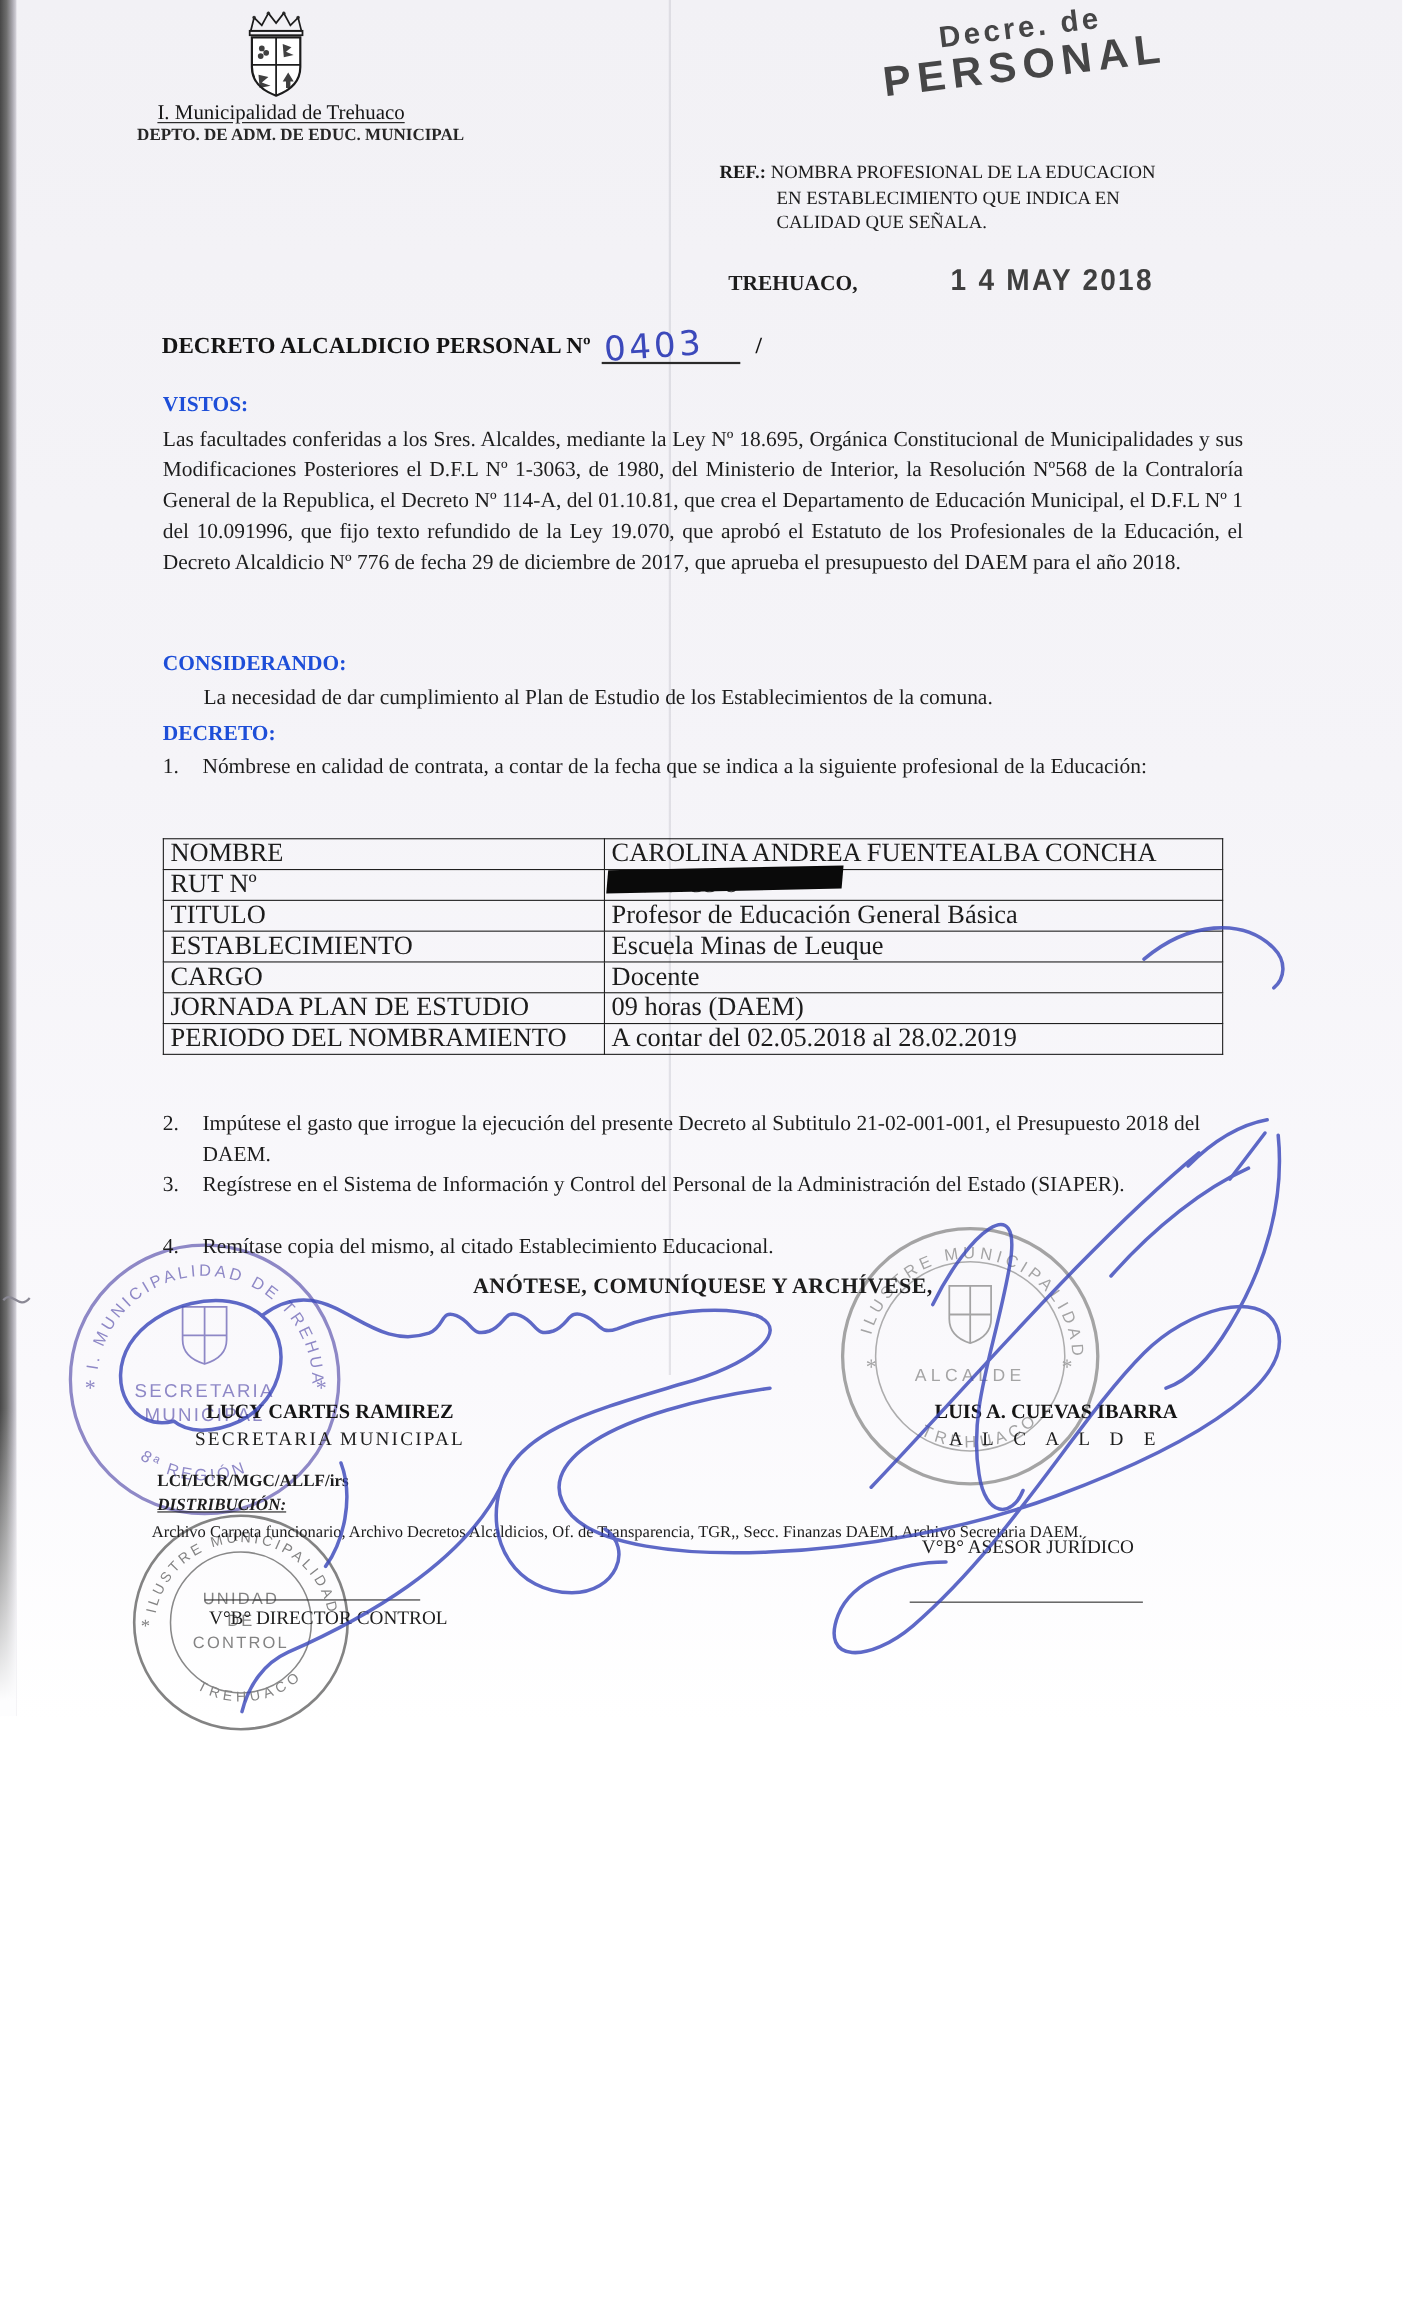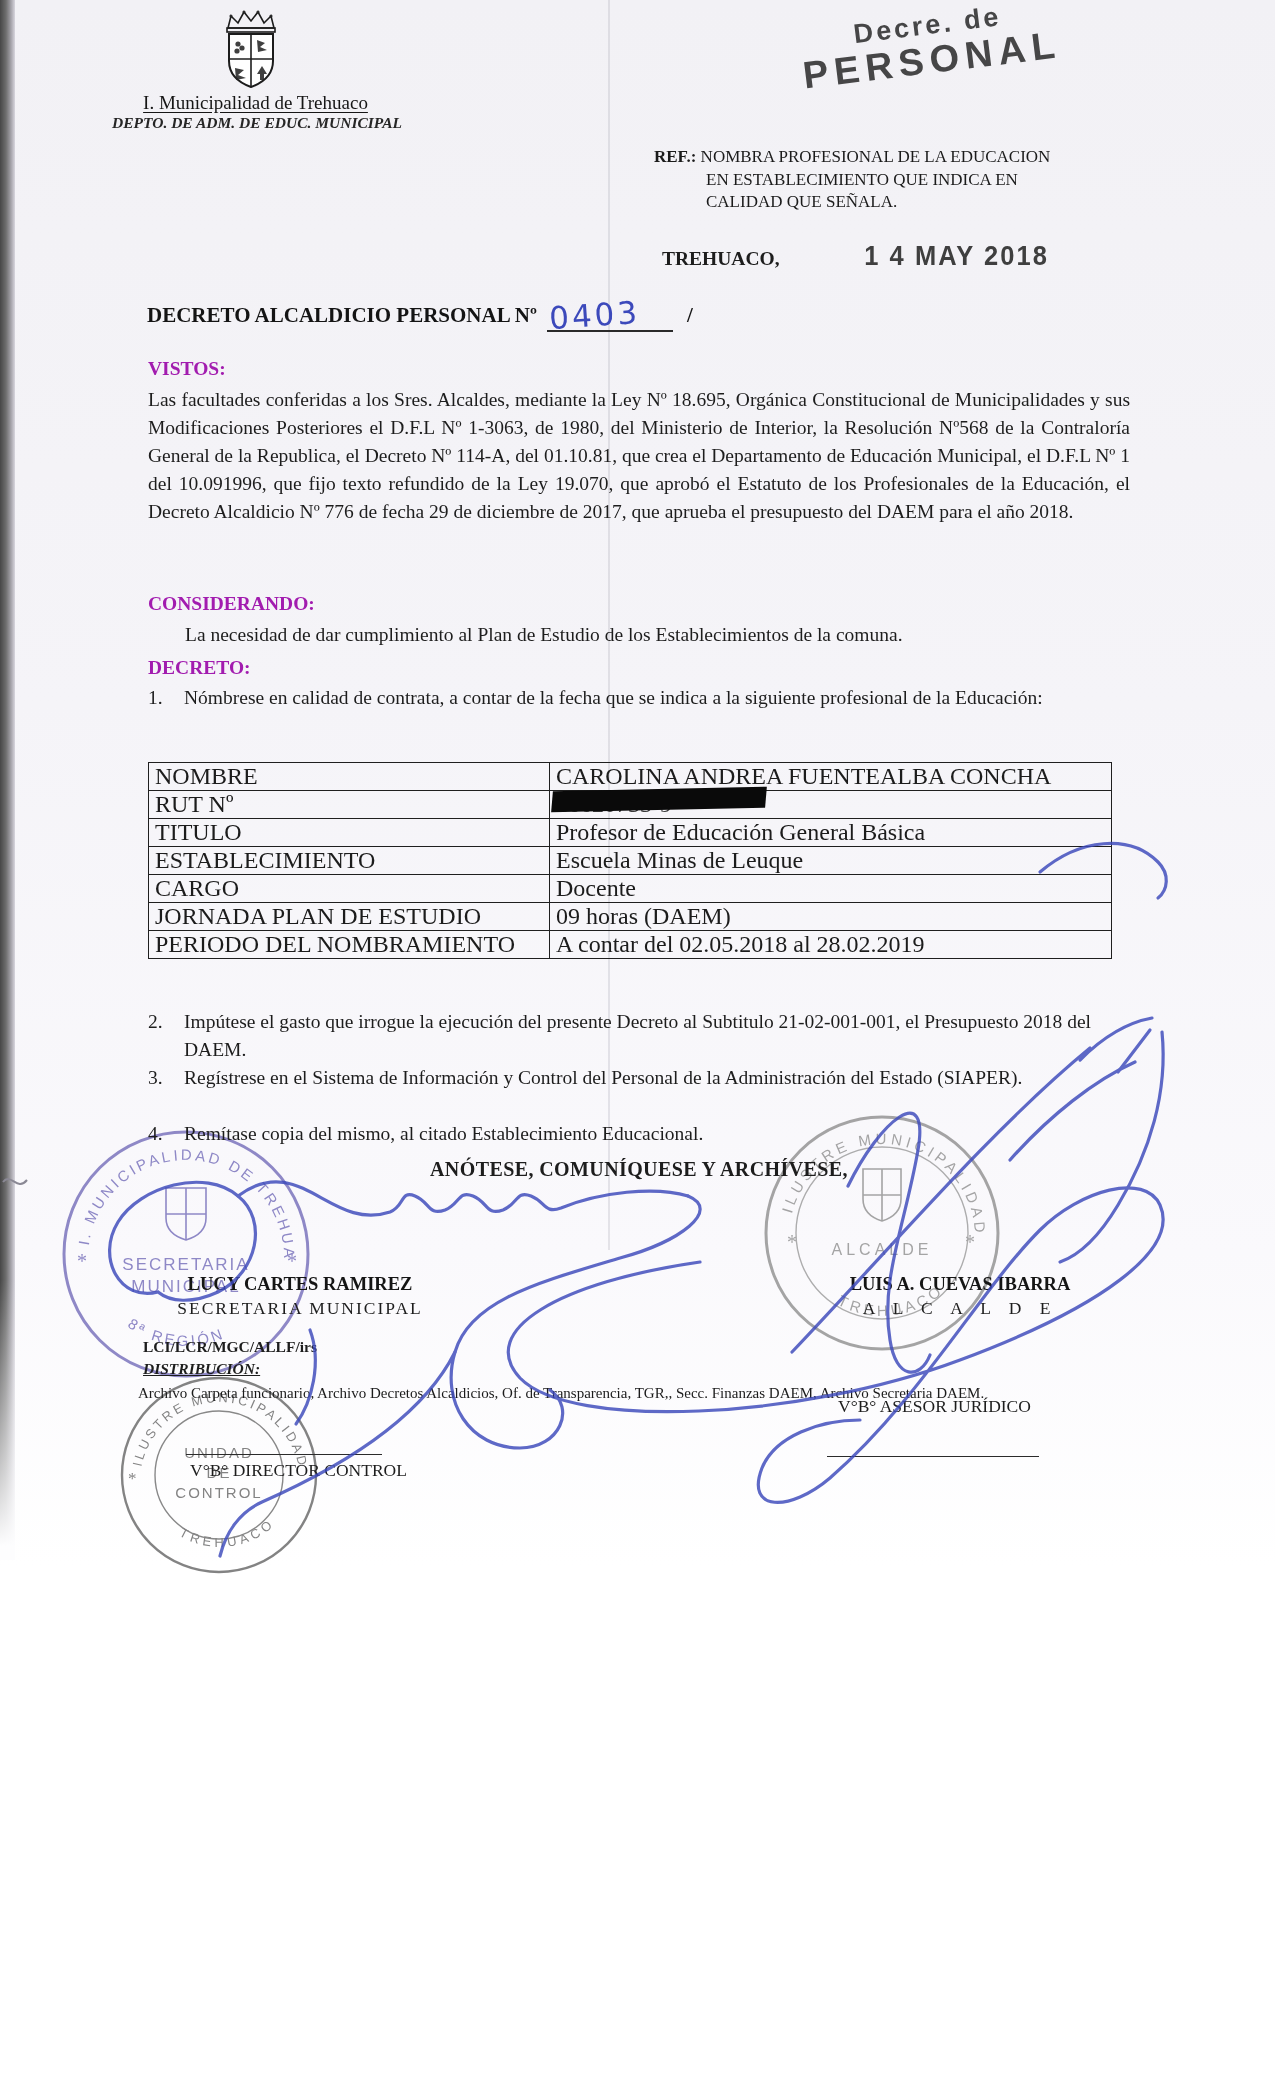--- a/index.html
+++ b/index.html
@@ -10,22 +10,22 @@
   #scan-tint{left:0;top:0;width:1275px;height:1565px;
     background:linear-gradient(180deg,#f2f1f5 0%,#f5f4f8 45%,#faf9fc 80%,#ffffff 100%);z-index:0;}
   #scan-strip{left:0;top:0;width:15px;height:1560px;
     background:linear-gradient(90deg,#474747 0%,#6e6e6e 40%,#a8a6ad 75%,#d8d6de 100%);z-index:1;}
   #scan-strip:after{content:"";position:absolute;left:0;bottom:0;width:100%;height:280px;
     background:linear-gradient(180deg,rgba(255,255,255,0) 0%,#fdfdfe 95%);}
   #page-crease{left:608px;top:0;width:2px;height:1250px;background:rgba(150,148,166,.22);z-index:1;}
   
   #municipality-name{left:118px;top:92px;width:275px;text-align:center;font-size:19px;
     text-decoration:underline;text-underline-offset:3px;color:#161616;z-index:4;}
-  #department-name{left:92px;top:114px;width:330px;text-align:center;font-size:15.5px;
-    font-weight:600;color:#262626;z-index:4;font-style:italic;}
+  #department-name{left:92px;top:114px;width:330px;text-align:right;font-size:15.5px;
+    font-weight:600;color:#262626;z-index:4;}
   
   #personal-stamp{left:770px;top:10px;width:320px;text-align:center;transform:rotate(-7deg);
     font-family:"Liberation Sans",sans-serif;color:#3a3a3a;opacity:.93;z-index:4;}
   #personal-stamp .l1{font-size:27px;font-weight:700;letter-spacing:3px;}
   #personal-stamp .l2{font-size:38px;font-weight:800;letter-spacing:6px;margin-top:-2px;}
   
   #ref-block{left:654px;top:146px;width:480px;font-size:17px;line-height:22.5px;color:#1b1b1b;z-index:4;}
   #ref-block .lbl{font-weight:700;}
   #ref-block .cont{margin-left:52px;}
   
@@ -34,21 +34,21 @@
     font-size:25px;letter-spacing:2px;color:#3f3f3f;transform:scale(1.02,1.1);z-index:4;}
   
   #decree-line{left:147px;top:298px;display:flex;align-items:center;font-weight:700;
     font-size:21px;color:#141414;z-index:4;}
   #decree-number-box{display:inline-block;min-width:120px;border-bottom:2px solid #2a2a2a;
     margin-left:10px;padding:0 4px 0 2px;}
   #decree-number{font-family:"DejaVu Sans",sans-serif;font-weight:400;font-size:31px;line-height:30px;
     color:#3c49bb;display:inline-block;transform:rotate(-4deg) translateY(2px);letter-spacing:3px;}
   #decree-slash{margin-left:14px;}
   
-  .h{position:absolute;left:148px;font-weight:700;font-size:19.5px;color:#a21caf;z-index:4;}
+  .h{position:absolute;left:148px;font-weight:700;font-size:19.5px;color:#1d4ed8;z-index:4;}
   .p{position:absolute;left:148px;width:982px;font-size:19.5px;line-height:28px;
      text-align:justify;z-index:4;}
   .item{position:absolute;left:148px;width:990px;display:flex;font-size:19.5px;line-height:28px;z-index:4;}
   .item .n{width:36px;flex:none;}
   .item .t{flex:1;}
   
   #appointment-table{position:absolute;left:148px;top:762px;border-collapse:collapse;
     width:964px;z-index:4;background:transparent;}
   #appointment-table td{border:1.4px solid #1f1f1f;font-size:24px;padding:0 6px;height:27px;color:#1c1c1c;}
   #appointment-table td.lab{width:388px;}

